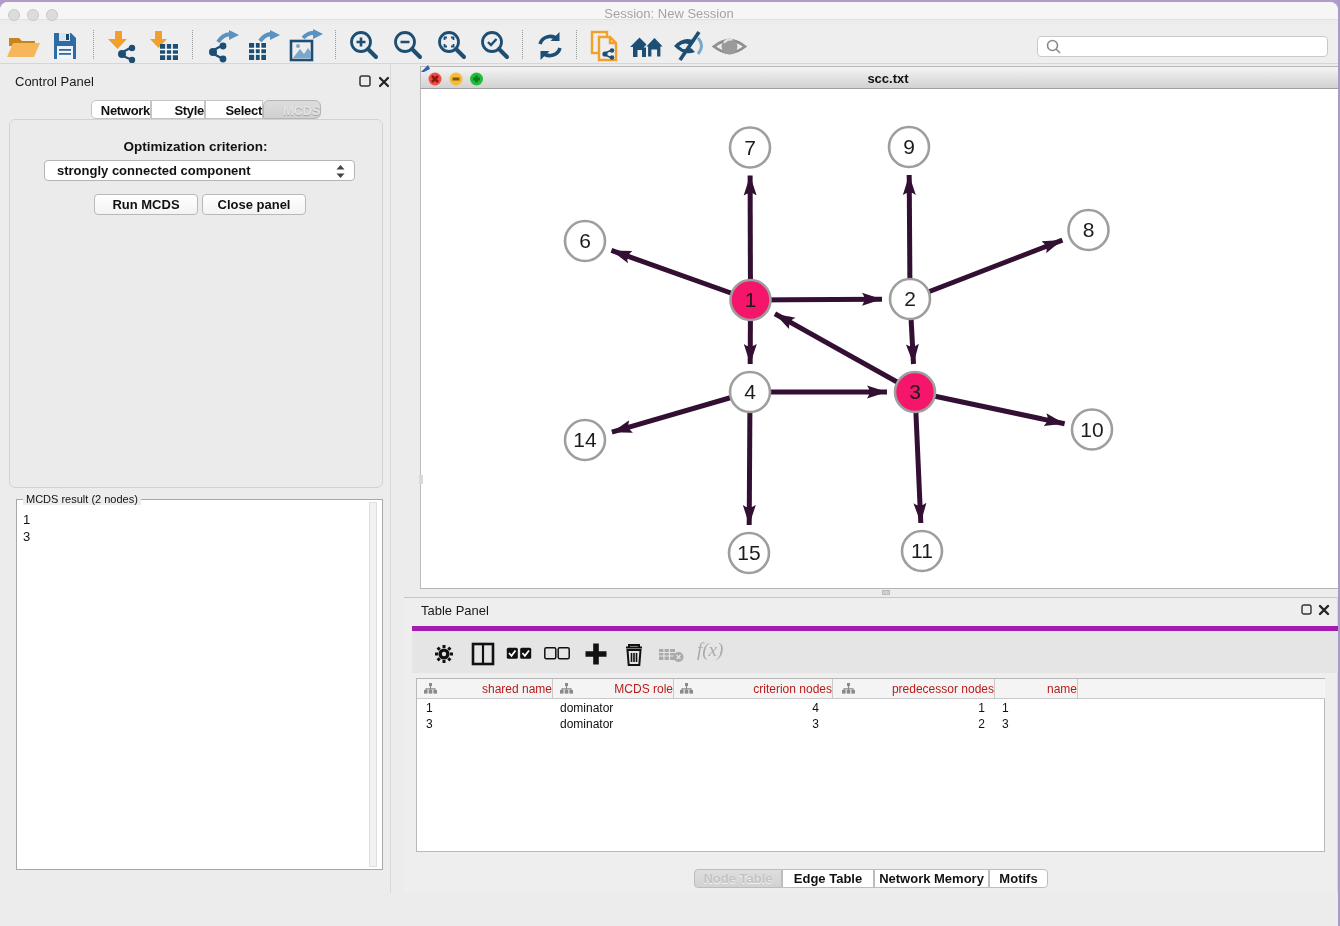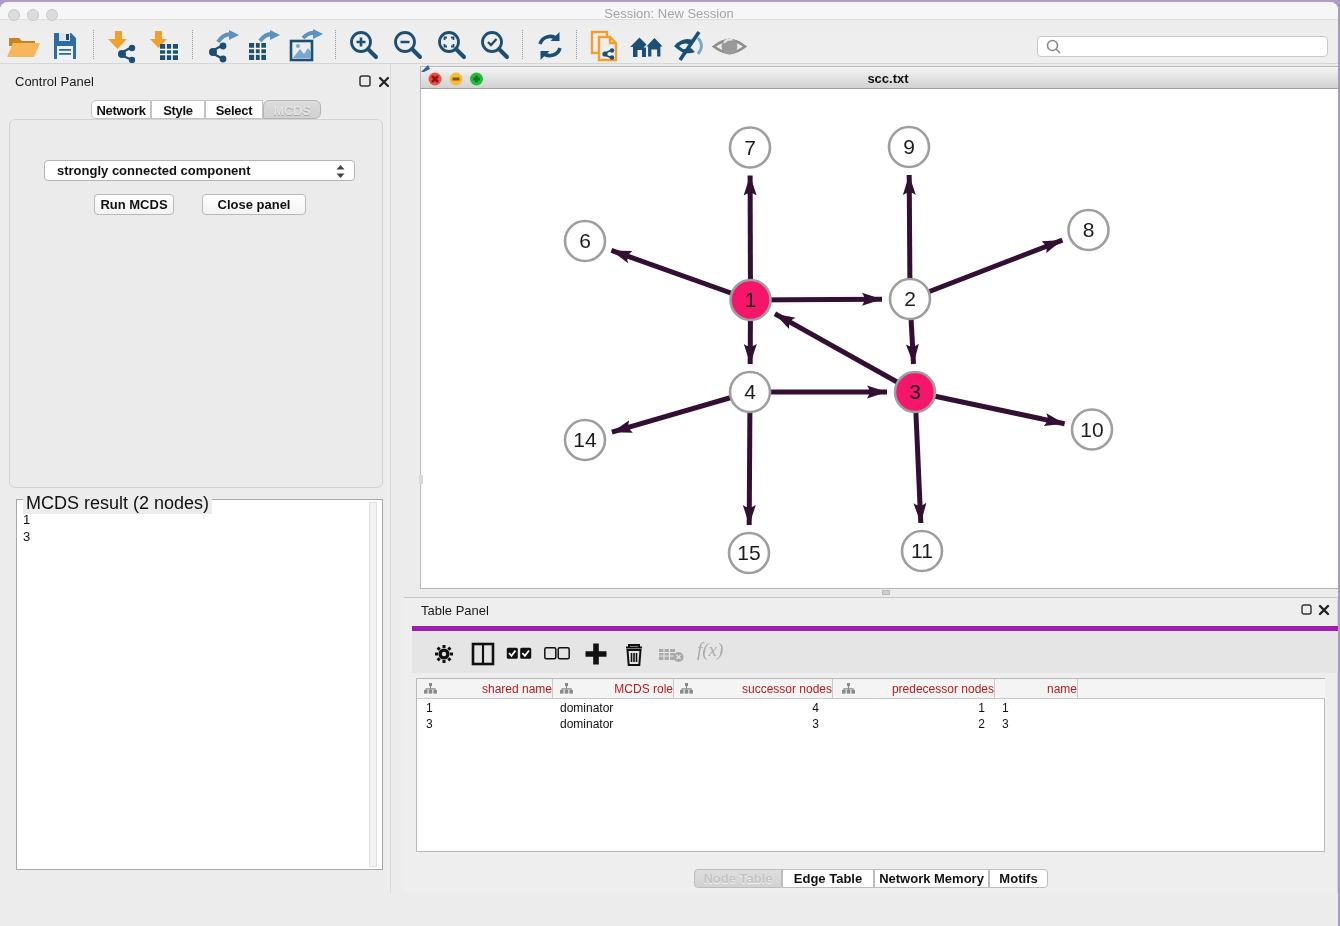--- a/index.html
+++ b/index.html
@@ -6,26 +6,26 @@
 #win{position:absolute;left:0;top:2px;width:1338px;height:924px;background:#ececec;border-radius:8px 8px 0 0;overflow:hidden}
 #titlebar{position:absolute;left:0;top:0;width:1338px;height:18px;background:#f6f6f6;border-bottom:1px solid #e0e0e0}
 .tl{position:absolute;top:7px;width:12px;height:12px;border-radius:50%;background:#dcdcdc;border:1px solid #c8c8c8}
 #wtitle{position:absolute;top:4px;left:0;width:1338px;text-align:center;font-size:13px;color:#a4a4a4}
 #toolbar{position:absolute;left:0;top:23px;width:1338px;height:39px;background:#eeeeee;border-bottom:1px solid #d6d6d6}
 .sep{position:absolute;top:5px;height:29px;width:0;border-left:1px dotted #999}
 .ticon{position:absolute;top:4px}
 #search{position:absolute;left:1037px;top:11px;width:291px;height:21px;background:#fff;border:1px solid #c9c9c9;border-radius:4px}
 #cp{position:absolute;left:0;top:62px;width:391px;height:829px;background:#ececec;border-right:1px solid #d8d8d8}
 .hdrtxt{font-size:13px;color:#1a1a1a}
-.tab{position:absolute;height:19px;font-size:13px;font-weight:bold;letter-spacing:-0.3px;text-align:center;line-height:19px;background:#fff;border:1px solid #c4c4c4;color:#111}
+.tab{position:absolute;height:19px;font-size:13px;font-weight:bold;letter-spacing:-0.3px;text-align:right;line-height:19px;background:#fff;border:1px solid #c4c4c4;color:#111}
 #cppanel{position:absolute;left:9px;top:55px;width:374px;height:369px;background:#ebebeb;border:1px solid #d2d2d2;border-radius:6px}
 #dropdown{position:absolute;left:44px;top:96px;width:311px;height:21px;background:#fff;border:1px solid #b5b5b5;border-radius:4px;font-size:13px;font-weight:bold;line-height:19px;padding-left:12px;color:#111}
 .btn{position:absolute;height:21px;background:linear-gradient(#ffffff,#f3f3f3);border:1px solid #b9b9b9;border-radius:4px;font-size:13px;font-weight:bold;text-align:center;line-height:19px;color:#111}
 #fieldset{position:absolute;left:16px;top:435px;width:367px;height:371px;background:#fff;border:1px solid #a8a8a8}
-#fslegend{position:absolute;left:6px;top:-7px;background:#ececec;padding:0 3px;font-size:18px;color:#111}
+#fslegend{position:absolute;left:6px;top:-7px;background:#ececec;padding:0 3px;font-size:11px;color:#111}
 #netwin{position:absolute;left:420px;top:64px;width:934px;height:531px}
 #nettitle{position:absolute;left:0;top:0;width:934px;height:23px;background:linear-gradient(#f4f4f4,#d2d2d2);border:1px solid #b9b9b9;border-bottom:1px solid #9e9e9e}
 #canvas{position:absolute;left:0;top:23px;width:934px;height:500px;background:#fff;border-left:1px solid #bdbdbd;border-right:1px solid #bdbdbd;border-bottom:1px solid #b5b5b5}
 #tp{position:absolute;left:404px;top:595px;width:934px;height:296px;background:#eeeeee;border-top:1px solid #c6c6c6;border-right:1px solid #d8d8d8}
 #tptools{position:absolute;left:8px;top:28px;width:934px;height:47px;background:#e5e5e5;border-top:5px solid #a21caf}
 #tbl{position:absolute;left:12px;top:80px;width:909px;height:174px;background:#fff;border:1px solid #b9b9b9}
 .th{position:absolute;top:0;height:20px;background:#f4f4f4;border-right:1px solid #c9c9c9;border-bottom:1px solid #c9c9c9;font-size:12px;text-align:right;line-height:20px;color:#b91c1c}
 .td{position:absolute;font-size:12px;color:#111;height:16px;line-height:16px}
 .btab{position:absolute;top:271px;height:19px;font-size:13px;font-weight:bold;text-align:center;line-height:18px;background:#fff;border:1px solid #bdbdbd;color:#111}
 #status{position:absolute;left:0;top:891px;width:1338px;height:33px;background:#ececec;border-top:1px solid #cdcdcd}
@@ -164,26 +164,27 @@
         <rect x="1" y="1" width="10" height="10" rx="2" fill="none" stroke="#333" stroke-width="1.5"></rect>
       </svg>
  <svg class="abs" style="left:378px;top:12px" width="12" height="12">
         <path d="M2,2 L10,10 M10,2 L2,10" stroke="#222" stroke-width="2.2" stroke-linecap="round"></path>
       </svg>
  <div class="tab" style="left:91px;top:36px;width:60px;border-radius:5px 0 0 5px">Network</div>
  <div class="tab" style="left:151px;top:36px;width:54px">Style</div>
  <div class="tab" style="left:205px;top:36px;width:58px">Select</div>
  <div class="tab" style="left:263px;top:36px;width:58px;background:linear-gradient(#dcdcdc,#d0d0d0);border:1px solid #b5b5b5;border-radius:6px 6px 6px 0;color:#e3e3e3;text-shadow:0 1px 0 #a8a8a8">MCDS</div>
  <div id="cppanel"></div>
+ <div class="abs" style="left:0px;top:75px;width:391px;text-align:center;font-size:13.5px;font-weight:bold;color:#111">Optimization criterion:</div>
  <div id="dropdown">strongly connected component
   <svg class="abs" style="right:8px;top:3px" width="11" height="15">
           <path d="M1.5,5.5 L5.5,1 L9.5,5.5 z M1.5,9.5 L5.5,14 L9.5,9.5 z" fill="#444"></path>
         </svg>
  </div>
- <div class="btn" style="left:94px;top:130px;width:80px">Run MCDS</div>
+ <div class="btn" style="left:94px;top:130px;width:104px">Run MCDS</div>
  <div class="btn" style="left:202px;top:130px;width:104px">Close panel</div>
  <div id="fieldset">
    <div id="fslegend">MCDS result (2 nodes)</div>
    <div class="abs" style="left:6px;top:11px;font-size:13px;color:#111;line-height:17px">1<br>3</div>
    <div class="abs" style="right:5px;top:2px;width:8px;height:365px;background:#f2f2f2;border:1px solid #e0e0e0"></div>
  </div>
 </div>
 <div id="netwin">
  <div id="nettitle">
         <svg class="abs" style="left:0;top:-2px" width="9" height="7">
@@ -293,21 +294,21 @@
             <path d="M1,5.5 h16 M1,9 h16 M6,2 v11 M11.5,2 v11"></path>
           </g>
           <circle cx="20.5" cy="10" r="5" fill="#a9a9a9"></circle>
           <path d="M18.5,8 l4,4 m0,-4 l-4,4" stroke="#e5e5e5" stroke-width="1.4"></path>
         </svg>
   <div class="abs" style="left:285px;top:8px;font-family:'Liberation Serif',serif;font-style:italic;font-size:19px;color:#aaa">f(x)</div>
  </div>
  <div id="tbl">
   <div class="th" style="left:0;width:136px">shared name</div>
   <div class="th" style="left:136px;width:121px">MCDS role</div>
-  <div class="th" style="left:257px;width:159px">successor nodes</div>
+  <div class="th" style="left:257px;width:159px">criterion nodes</div>
   <div class="th" style="left:416px;width:162px">predecessor nodes</div>
   <div class="th" style="left:578px;width:83px">name</div>
   <div class="th" style="left:661px;width:247px;border-right:none"></div>
   <svg class="abs" style="left:7px;top:4px" width="13" height="12">
           <g fill="#8a8a8a">
             <rect x="5" y="0" width="3" height="3"></rect>
             <rect x="0" y="7" width="3.6" height="3.6"></rect>
             <rect x="4.7" y="7" width="3.6" height="3.6"></rect>
             <rect x="9.4" y="7" width="3.6" height="3.6"></rect>
             <path d="M6.5,3 v3 M2,7 V5.8 h9 V7 M6.5,5 v2" stroke="#8a8a8a" stroke-width="1.2" fill="none"></path>

